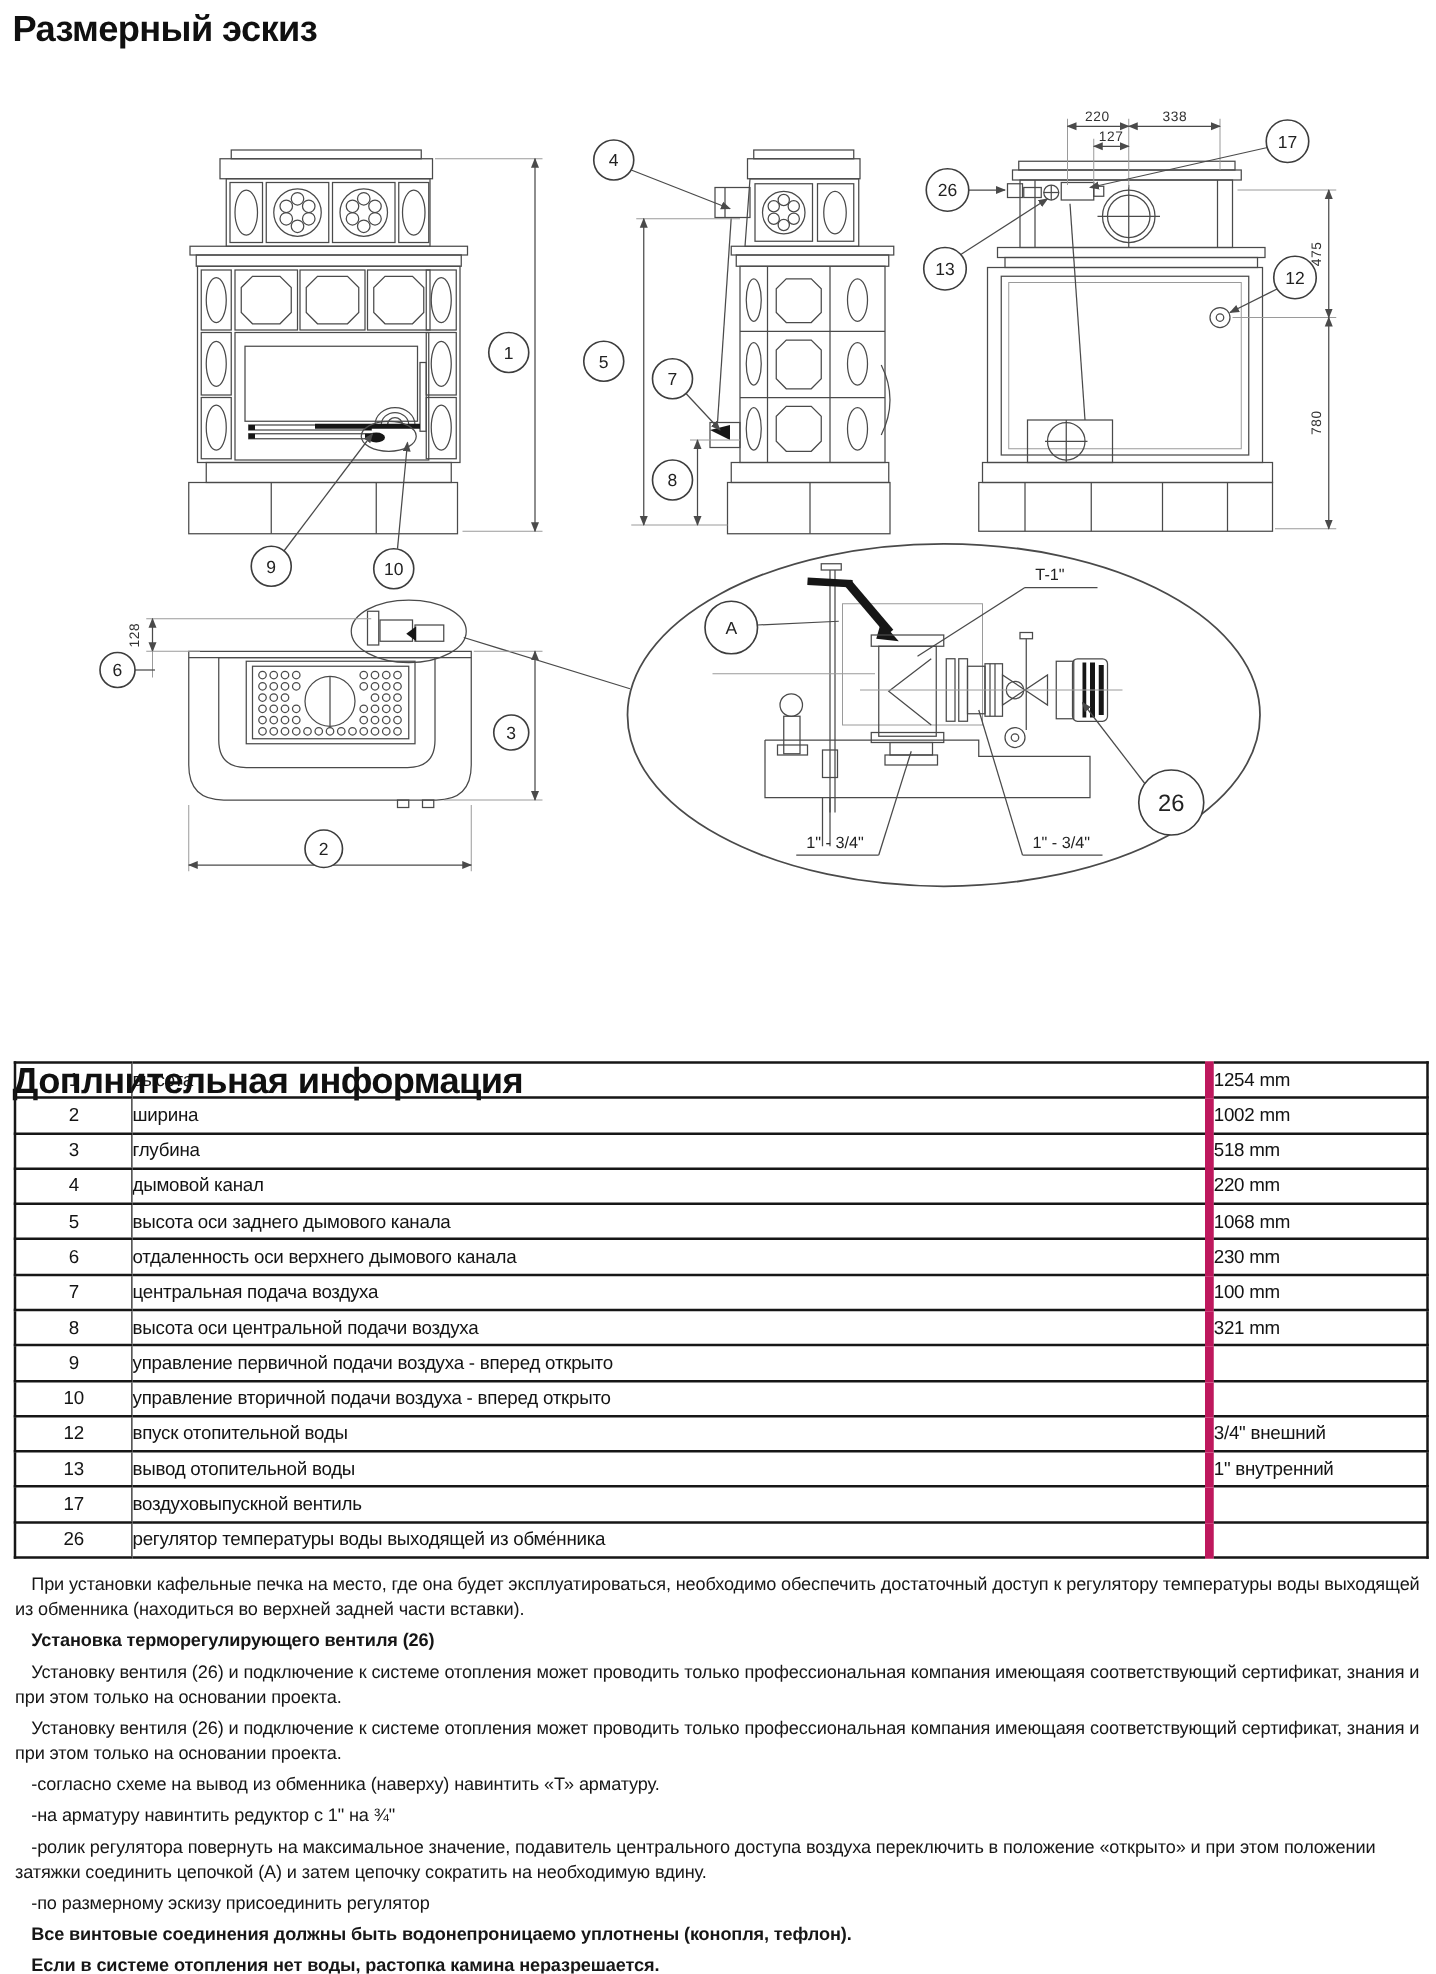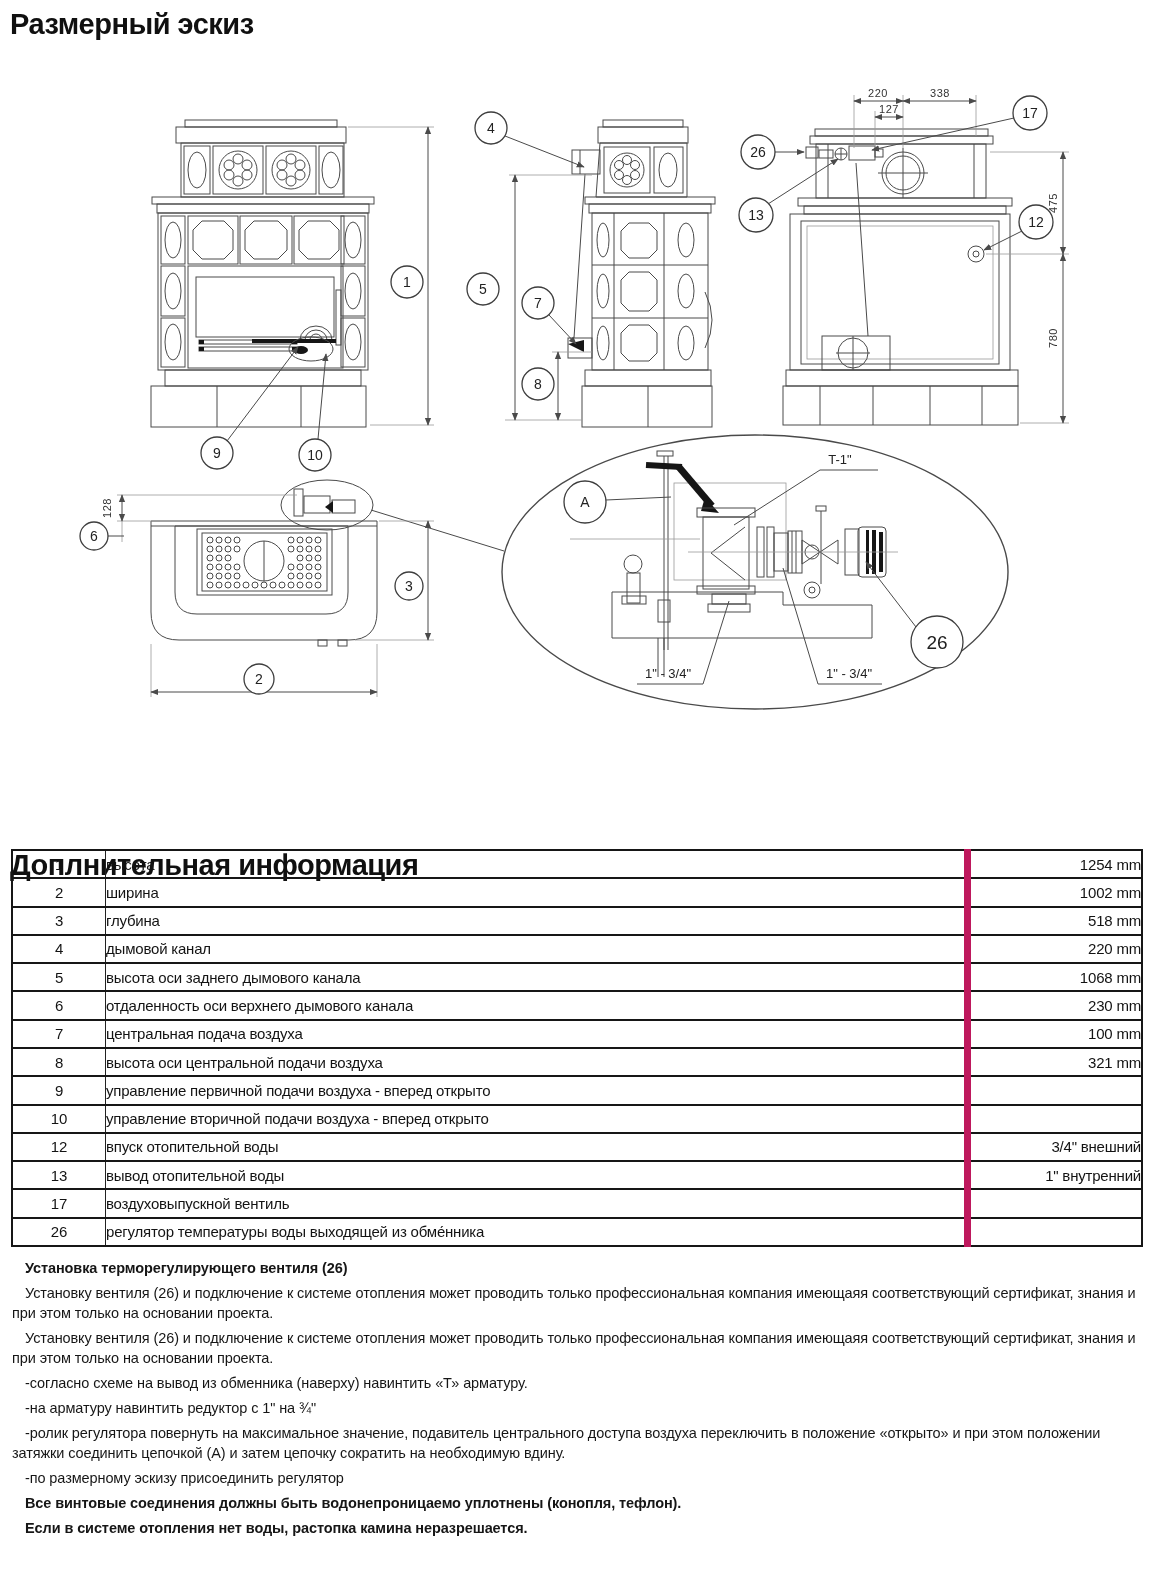--- a/index.html
+++ b/index.html
@@ -20,21 +20,21 @@
   .dt{font-family:"Liberation Sans",sans-serif;font-size:11px;fill:#333;text-anchor:middle;letter-spacing:0.5px;}
   .lbl{font-family:"Liberation Sans",sans-serif;font-size:13px;fill:#222;text-anchor:middle;}
   
   #info-table{position:absolute;left:11px;top:849px;width:1132px;height:398px;
      border-collapse:collapse;table-layout:fixed;}
   #info-table td{border-top:2px solid #161616;border-bottom:2px solid #161616;
      font-size:15px;letter-spacing:-0.2px;color:#131313;padding:0;white-space:nowrap;overflow:hidden;}
   #info-table tr{height:28px;}
   td.c-no{width:92px;text-align:center;border-left:2px solid #161616;border-right:1.5px solid #222;font-size:15px;}
   td.c-desc{padding-left:7px;border-right:7px solid #be185d;}
-  td.c-val{width:170px;text-align:right;padding-right:10px;border-right:2px solid #161616;margin-left:32px;}
+  td.c-val{width:170px;text-align:left;padding-right:10px;border-right:2px solid #161616;margin-left:32px;}
   
   #notes{position:absolute;left:12px;top:1258px;width:1126px;font-size:14.5px;line-height:20px;
      letter-spacing:-0.1px;color:#161616;}
   #notes p{margin:0 0 5px 0;text-indent:13px;}
   #notes p.bold{font-weight:bold;}
 </style>
 </head>
 <body>
 
 <div id="page">
@@ -513,20 +513,21 @@
         </tr>
       <tr>
           <td class="c-no">26</td>
           <td class="c-desc">регулятор температуры воды выходящей из обме́нника</td>
           <td class="c-val"></td>
         </tr>
     </tbody>
   </table>
 
   <div id="notes">
+    <p>При установки кафельные печка на место, где она будет эксплуатироваться, необходимо обеспечить достаточный доступ к регулятору температуры воды выходящей из обменника (находиться во верхней задней части вставки).</p>
     <p class="bold">Установка терморегулирующего вентиля (26)</p>
     <p>Установку вентиля (26) и подключение к системе отопления может проводить только профессиональная компания имеющаяя соответствующий сертификат, знания и при этом только на основании проекта.</p>
     <p>Установку вентиля (26) и подключение к системе отопления может проводить только профессиональная компания имеющаяя соответствующий сертификат, знания и при этом только на основании проекта.</p>
     <p>-согласно схеме на вывод из обменника (наверху) навинтить «Т» арматуру.</p>
     <p>-на арматуру навинтить редуктор с 1" на ¾"</p>
     <p>-ролик регулятора повернуть на максимальное значение, подавитель центрального доступа воздуха переключить в положение «открыто» и при этом положении затяжки соединить цепочкой (А) и затем цепочку сократить на необходимую вдину.</p>
     <p>-по размерному эскизу присоединить регулятор</p>
     <p class="bold">Все винтовые соединения должны быть водонепроницаемо уплотнены (конопля, тефлон).</p>
     <p class="bold">Если в системе отопления нет воды, растопка камина неразрешается.</p>
   </div>

